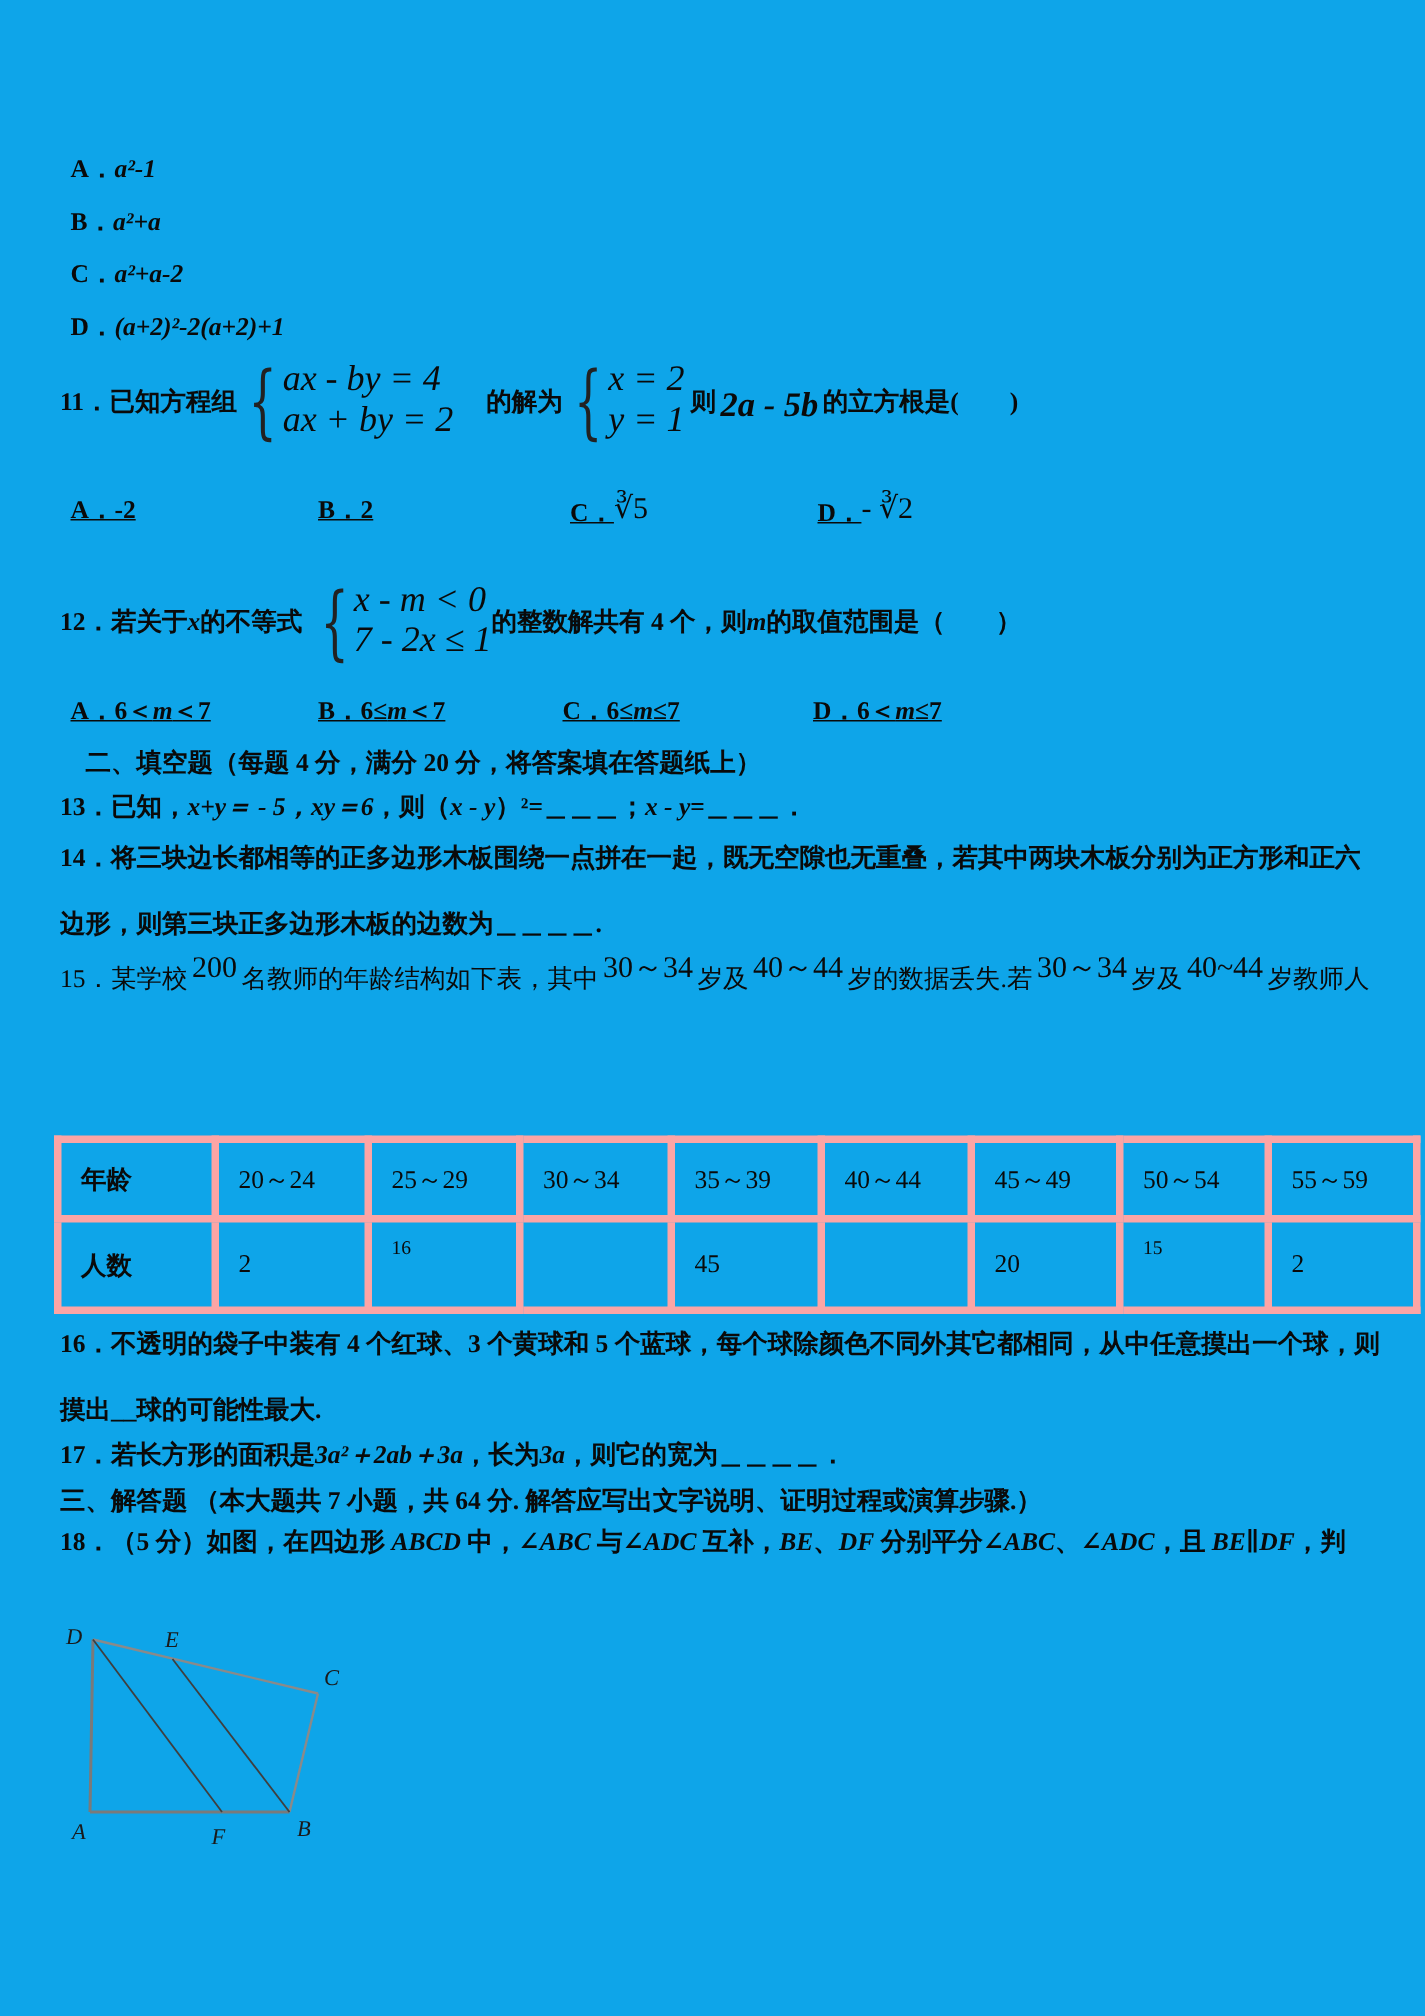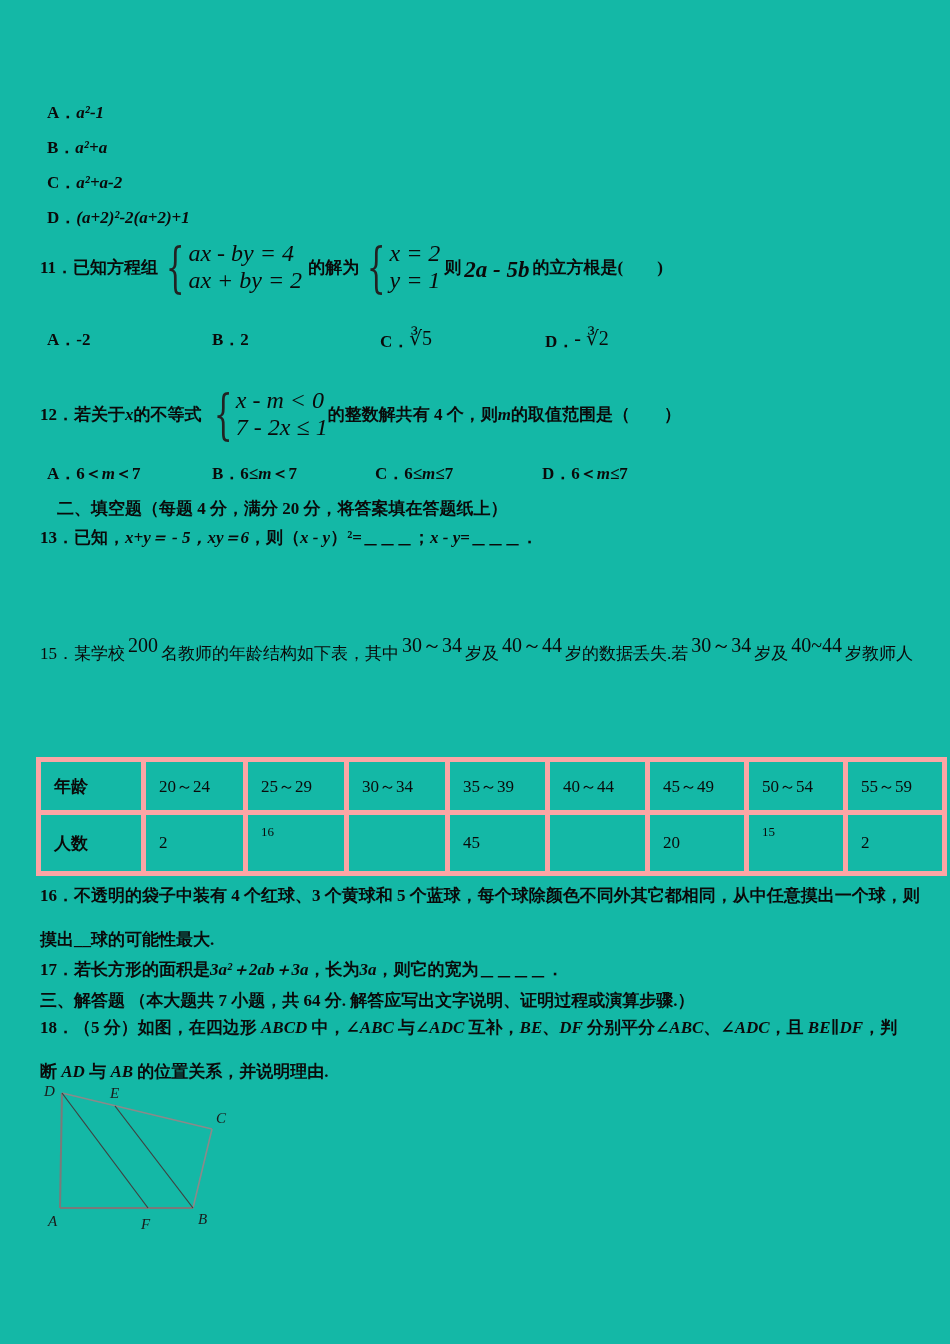--- a/index.html
+++ b/index.html
@@ -1,17 +1,17 @@
 <!DOCTYPE html>
 <html><head>
 <meta charset="utf-8">
 <style>
   html,body{margin:0;padding:0;background:#ffffff;}
   .page{
-    position:relative;width:950px;height:1344px;background:#14b8a6;
+    position:relative;width:950px;height:1344px;background:#0ea5e9;
     font-family:"Liberation Serif","DejaVu Serif",serif;color:#0a0a0a;
     font-size:17px;overflow:hidden;
   }
   .abs{position:absolute;left:40px;}
   .line{line-height:24px;white-space:nowrap;}
   
   .r-c{font-weight:normal;}
   .r-cb{font-weight:bold;}
   .r-mb{font-style:italic;font-weight:bold;}
   .r-mL{font-style:italic;font-size:23px;display:inline-block;transform:translateY(3px);padding:0 3px;font-weight:bold;}
@@ -21,21 +21,21 @@
   
   .choice-row{line-height:35px;white-space:nowrap;}
   
   .sysrow{display:flex;align-items:center;}
   .brace{font-family:"DejaVu Serif",serif;font-size:54px;font-weight:100;
          display:inline-block;transform:scaleX(.55);margin-right:-4px;color:#222;}
   .syslines{display:inline-flex;flex-direction:column;font-style:italic;
             font-size:24px;line-height:27px;}
   
   .optrow{display:flex;white-space:nowrap;left:47px;}
-  .optrow .opt{display:inline-block;}
+  .optrow .opt{display:inline-block;text-decoration:underline;}
   .o11-a,.o12-a{width:165px;}
   .o11-b{width:168px;}.o12-b{width:163px;}
   .o11-c{width:165px;}.o12-c{width:167px;}
   
   table.ages{border-collapse:collapse;table-layout:fixed;}
   table.ages td{border:5px solid #fca5a5;height:46px;padding-left:13px;
                 font-size:17px;vertical-align:middle;}
   table.ages td.hd{font-weight:bold;font-family:"Liberation Sans","DejaVu Sans",sans-serif;}
   table.ages td.small{font-size:13px;vertical-align:top;padding-top:9px;}
   
@@ -56,21 +56,21 @@
 
   <div class="abs sysrow" style="top:233px;height:68px;">
     <span class="r-cb">11．已知方程组</span>
     <span class="sysrow">
       <span class="brace">{</span>
       <span class="syslines">
         <span>ax - by = 4</span>
         <span>ax + by = 2</span>
       </span>
     </span>
-    <span class="r-cb" style="margin-left:6px;">的解为</span>
+    <span class="r-cb" style="margin-left:22px;">的解为</span>
     <span class="sysrow">
       <span class="brace">{</span>
       <span class="syslines">
         <span>x = 2</span>
         <span>y = 1</span>
       </span>
     </span>
     <span class="r-cb" style="margin-left:4px;">则</span>
     <span class="r-mL">2a - 5b</span>
     <span class="r-cb">的立方根是(　　)</span>
@@ -99,20 +99,24 @@
     <span class="opt o12-a"><span class="r-cb">A．6＜</span><span class="r-mb">m</span><span class="r-cb">＜7</span></span>
     <span class="opt o12-b"><span class="r-cb">B．6≤</span><span class="r-mb">m</span><span class="r-cb">＜7</span></span>
     <span class="opt o12-c"><span class="r-cb">C．6≤</span><span class="r-mb">m</span><span class="r-cb">≤7</span></span>
     <span class="opt"><span class="r-cb">D．6＜</span><span class="r-mb">m</span><span class="r-cb">≤7</span></span>
   </div>
 
   <div class="abs line r-cb" style="top:497px;margin-left:17px;">二、填空题（每题 4 分，满分 20 分，将答案填在答题纸上）</div>
 
   <div class="abs line" style="top:526px;"><span class="r-cb">13．已知，</span><span class="r-mb">x+y＝ - 5，xy＝6</span><span class="r-cb">，则（</span><span class="r-mb">x - y</span><span class="r-cb">）²=</span><span class="r-cb">＿＿＿</span><span class="r-cb">；</span><span class="r-mb">x - y</span><span class="r-cb">=</span><span class="r-cb">＿＿＿．</span></div>
 
+  <div class="abs" style="top:560px;">
+    <div class="line r-cb">14．将三块边长都相等的正多边形木板围绕一点拼在一起，既无空隙也无重叠，若其中两块木板分别为正方形和正六</div>
+    <div class="line r-cb" style="margin-top:20px;">边形，则第三块正多边形木板的边数为＿＿＿＿.</div>
+  </div>
 
   <div class="abs" style="top:640px;">
     <div class="line"><span class="r-c">15．某学校</span><span class="r-bm">200</span><span class="r-c">名教师的年龄结构如下表，其中</span><span class="r-bm">30～34</span><span class="r-c">岁及</span><span class="r-bm">40～44</span><span class="r-c">岁的数据丢失.若</span><span class="r-bm">30～34</span><span class="r-c">岁及</span><span class="r-bm">40~44</span><span class="r-c">岁教师人</span></div>
   </div>
 
   <table class="ages abs" style="top:757px;left:36px;">
     <tbody>
         <tr>
       <td class="hd" style="width:86px;">年龄</td>
       <td style="width:83px;">20～24</td>
@@ -142,21 +146,20 @@
     <div class="line r-cb">16．不透明的袋子中装有 4 个红球、3 个黄球和 5 个蓝球，每个球除颜色不同外其它都相同，从中任意摸出一个球，则</div>
     <div class="line r-cb" style="margin-top:20px;">摸出__球的可能性最大.</div>
   </div>
 
   <div class="abs line" style="top:958px;"><span class="r-cb">17．若长方形的面积是</span><span class="r-mb">3a²＋2ab＋3a</span><span class="r-cb">，长为</span><span class="r-mb">3a</span><span class="r-cb">，则它的宽为＿＿＿＿．</span></div>
 
   <div class="abs line r-cb" style="top:989px;">三、解答题 （本大题共 7 小题，共 64 分. 解答应写出文字说明、证明过程或演算步骤.）</div>
 
   <div class="abs" style="top:1016px;">
     <div class="line"><span class="r-cb">18．（5 分）如图，在四边形 </span><span class="r-mb">ABCD</span><span class="r-cb"> 中，∠</span><span class="r-mb">ABC</span><span class="r-cb"> 与∠</span><span class="r-mb">ADC</span><span class="r-cb"> 互补，</span><span class="r-mb">BE</span><span class="r-cb">、</span><span class="r-mb">DF</span><span class="r-cb"> 分别平分∠</span><span class="r-mb">ABC</span><span class="r-cb">、∠</span><span class="r-mb">ADC</span><span class="r-cb">，且 </span><span class="r-mb">BE∥DF</span><span class="r-cb">，判</span></div>
-    <div class="line" style="margin-top:20px;"><span class="r-cb">断 </span><span class="r-mb">AD</span><span class="r-cb"> 与 </span><span class="r-mb">AB</span><span class="r-cb"> 的位置关系，并说明理由.</span></div>
   </div>
 
   <svg class="fig abs" style="top:1083px;left:40px;" width="240" height="155" viewBox="0 0 240 155">
 
     <line x1="22" y1="10" x2="20" y2="125" stroke="#7a7a7a" stroke-width="2"></line>
     <line x1="20" y1="125" x2="153" y2="125" stroke="#7a7a7a" stroke-width="2"></line>
     <line x1="22" y1="10" x2="172" y2="46" stroke="#8a8a8a" stroke-width="1.6"></line>
     <line x1="172" y1="46" x2="153" y2="125" stroke="#8a8a8a" stroke-width="1.6"></line>
 
     <line x1="22" y1="10" x2="108" y2="125" stroke="#3f3f3f" stroke-width="1.2"></line>

